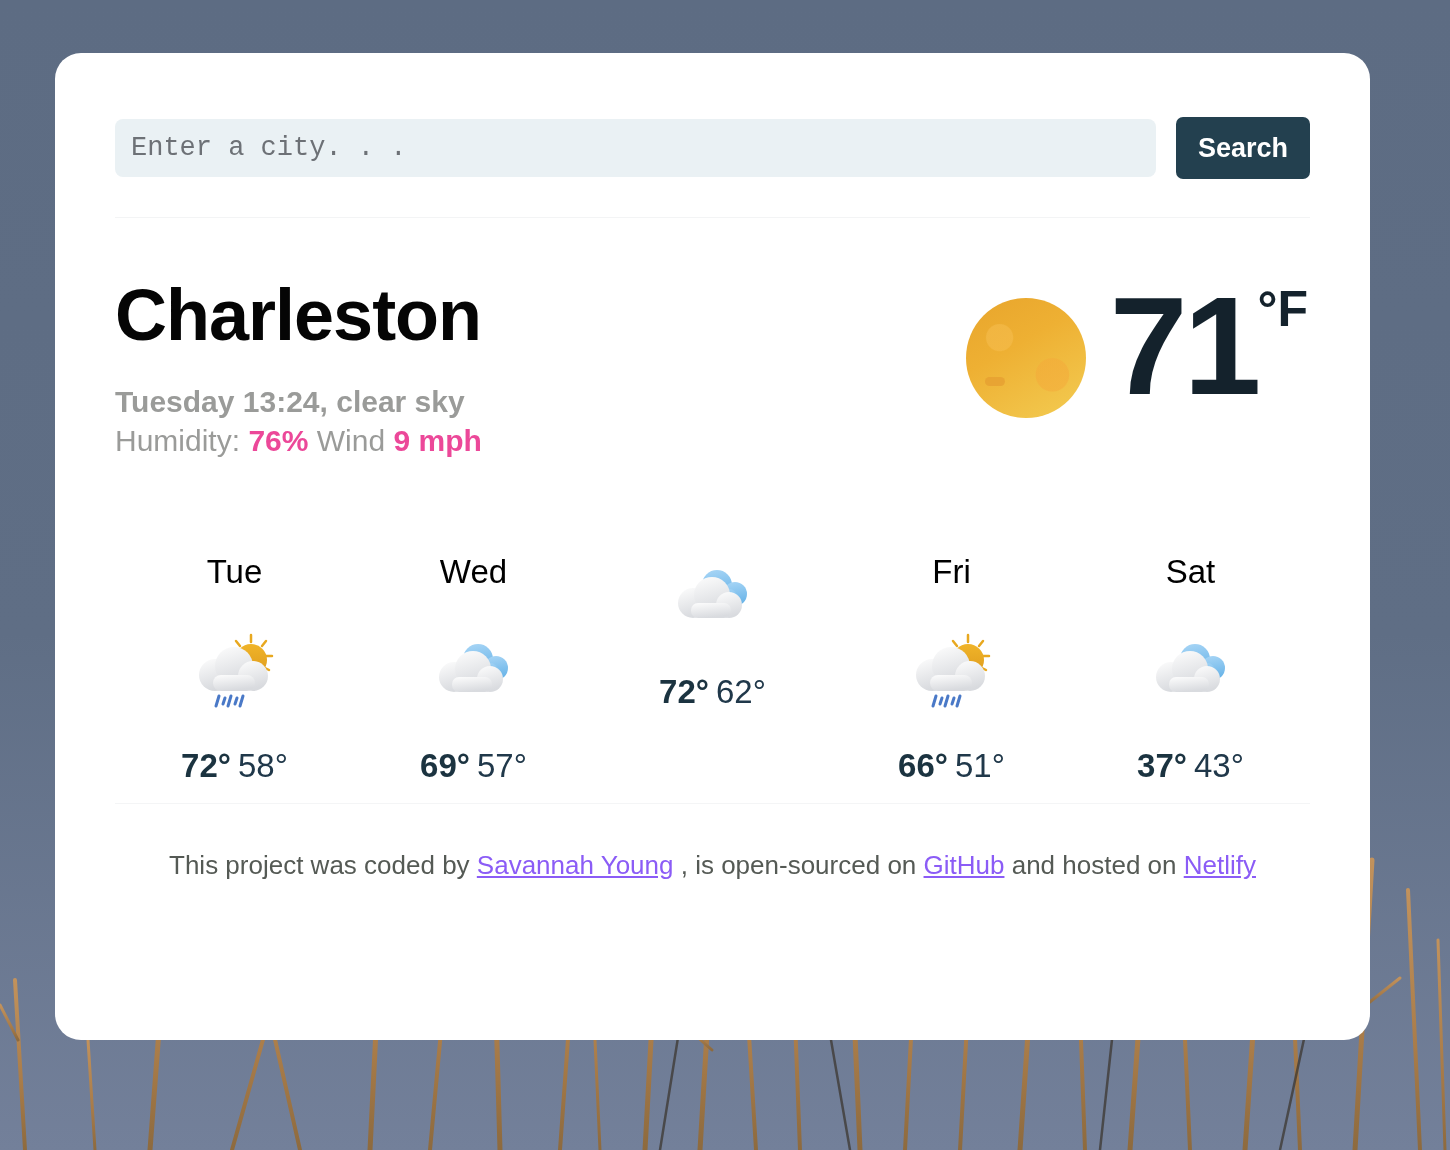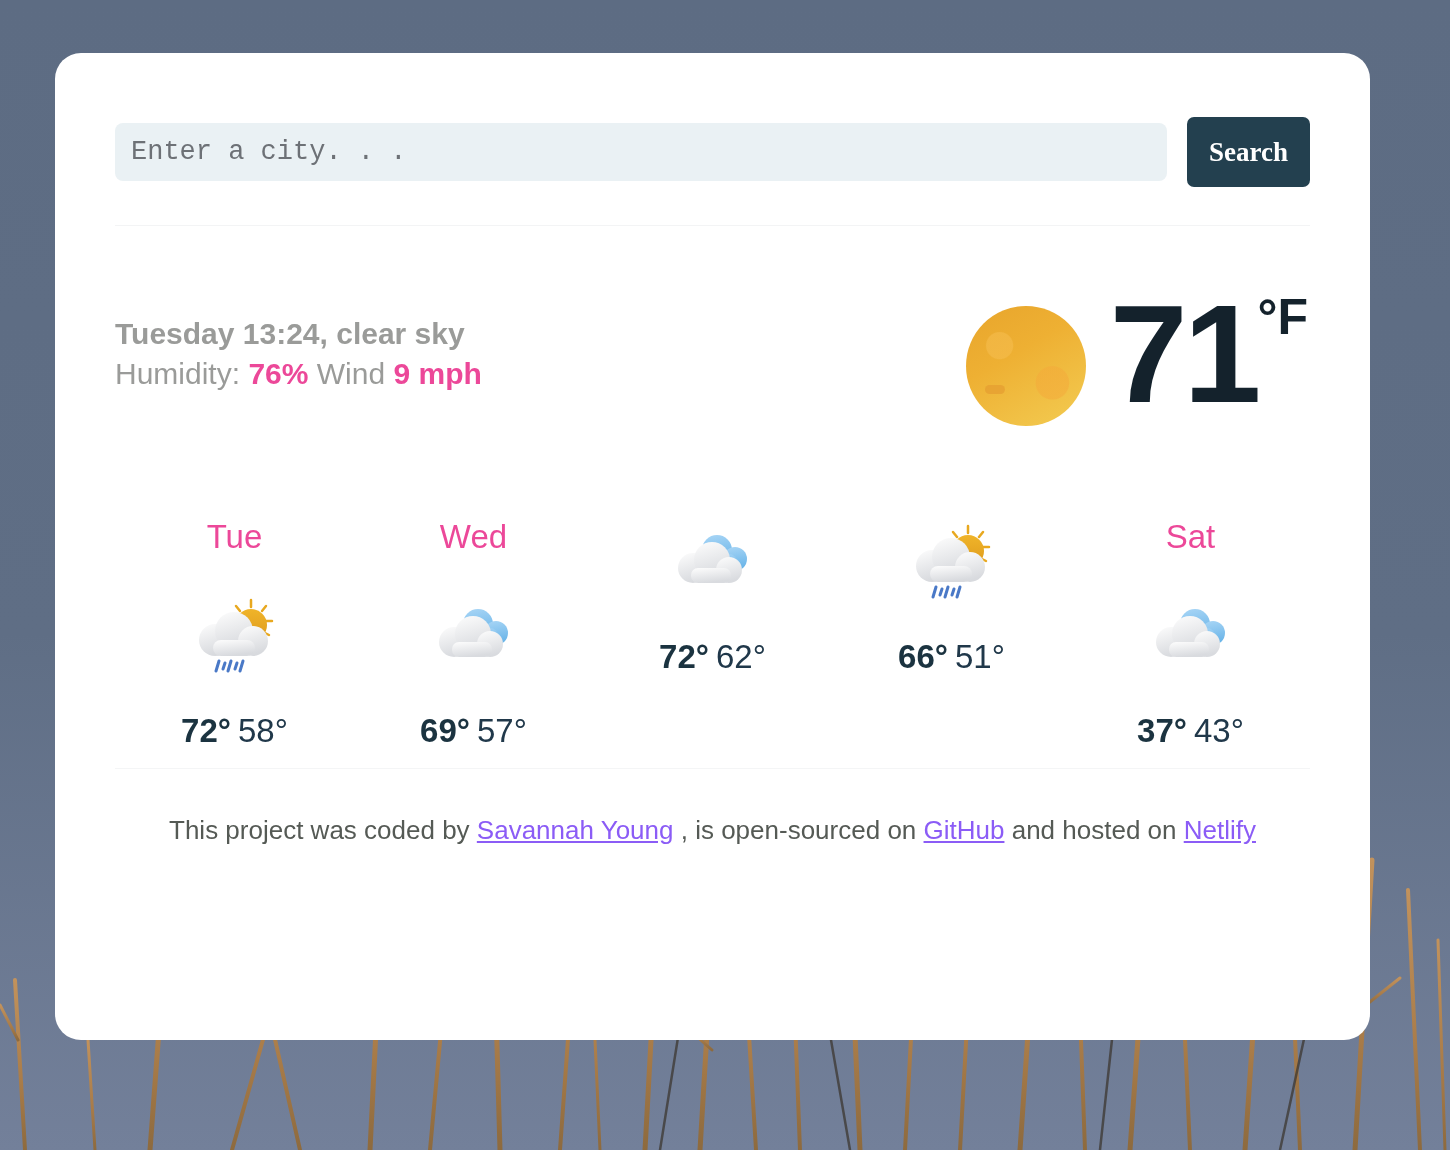--- a/index.html
+++ b/index.html
@@ -64,27 +64,27 @@
     border: none;
     border-radius: 8px;
     padding: 0 16px;
     font-family: Liberation Mono, monospace;
     font-size: 27px;
     color: #5f6369;
     outline: none;
   }
   #search-input::placeholder { color: #6d7176; opacity: 1; }
   #search-button {
-    height: 70px;
+    height: 62px;
     padding: 0 22px;
     background: #23404f;
     color: #ffffff;
     border: none;
     border-radius: 7px;
-    font-family: Liberation Serif, serif;
+    font-family: Liberation Sans, sans-serif;
     font-size: 27px;
     font-weight: 700;
     cursor: pointer;
     white-space: nowrap;
   }
 
   .divider {
     height: 1px;
     background: #f3f4f5;
     margin-top: 38px;
@@ -168,21 +168,21 @@
 
   
   #forecast {
     display: grid;
     grid-template-columns: repeat(5, 1fr);
     margin-top: 92px;
   }
   .forecast-col { text-align: center; }
   .forecast-day {
     font-size: 33px;
-    color: #ec4899;
+    color: #000000;
     margin-bottom: 36px;
   }
   .forecast-icon {
     height: 86px;
     display: flex;
     align-items: center;
     justify-content: center;
   }
   .forecast-temps {
     margin-top: 34px;
@@ -286,20 +286,21 @@
 
   <div class="search-row">
     <input id="search-input" type="text" placeholder="Enter a city. . ." style="">
     <button id="search-button">Search</button>
   </div>
 
   <div class="divider"></div>
 
   <div class="current-row">
     <div class="current-left">
+      <h1 id="city-name">Charleston</h1>
       <div id="conditions-line">Tuesday 13:24, clear sky</div>
       <div id="metrics-line">
         <span>Humidity:</span>
         <strong>76%</strong>
         <span>Wind</span>
         <strong>9 mph</strong>
       </div>
     </div>
 
     <div class="current-right">
@@ -405,20 +406,21 @@
           </g>
         </svg>
       </div>
       <div class="forecast-temps">
         <span class="temp-max">72°</span>
         <span class="temp-min">62°</span>
       </div>
     </div>
 
     <div class="forecast-col">
+      <div class="forecast-day">Fri</div>
       <div class="forecast-icon">
         <svg width="92" height="80" viewBox="0 0 92 80">
           <g>
             <line x1="62" y1="5" x2="62" y2="12" stroke="#e8a81f" stroke-width="2.5" stroke-linecap="round"></line>
             <line x1="47" y1="11" x2="51" y2="16" stroke="#e8a81f" stroke-width="2.5" stroke-linecap="round"></line>
             <line x1="77" y1="11" x2="73" y2="16" stroke="#e8a81f" stroke-width="2.5" stroke-linecap="round"></line>
             <line x1="83" y1="26" x2="76" y2="26" stroke="#e8a81f" stroke-width="2.5" stroke-linecap="round"></line>
             <line x1="80" y1="40" x2="74" y2="37" stroke="#e8a81f" stroke-width="2.5" stroke-linecap="round"></line>
             <circle cx="62" cy="30" r="16" fill="url(#sunA)"></circle>
           </g>

